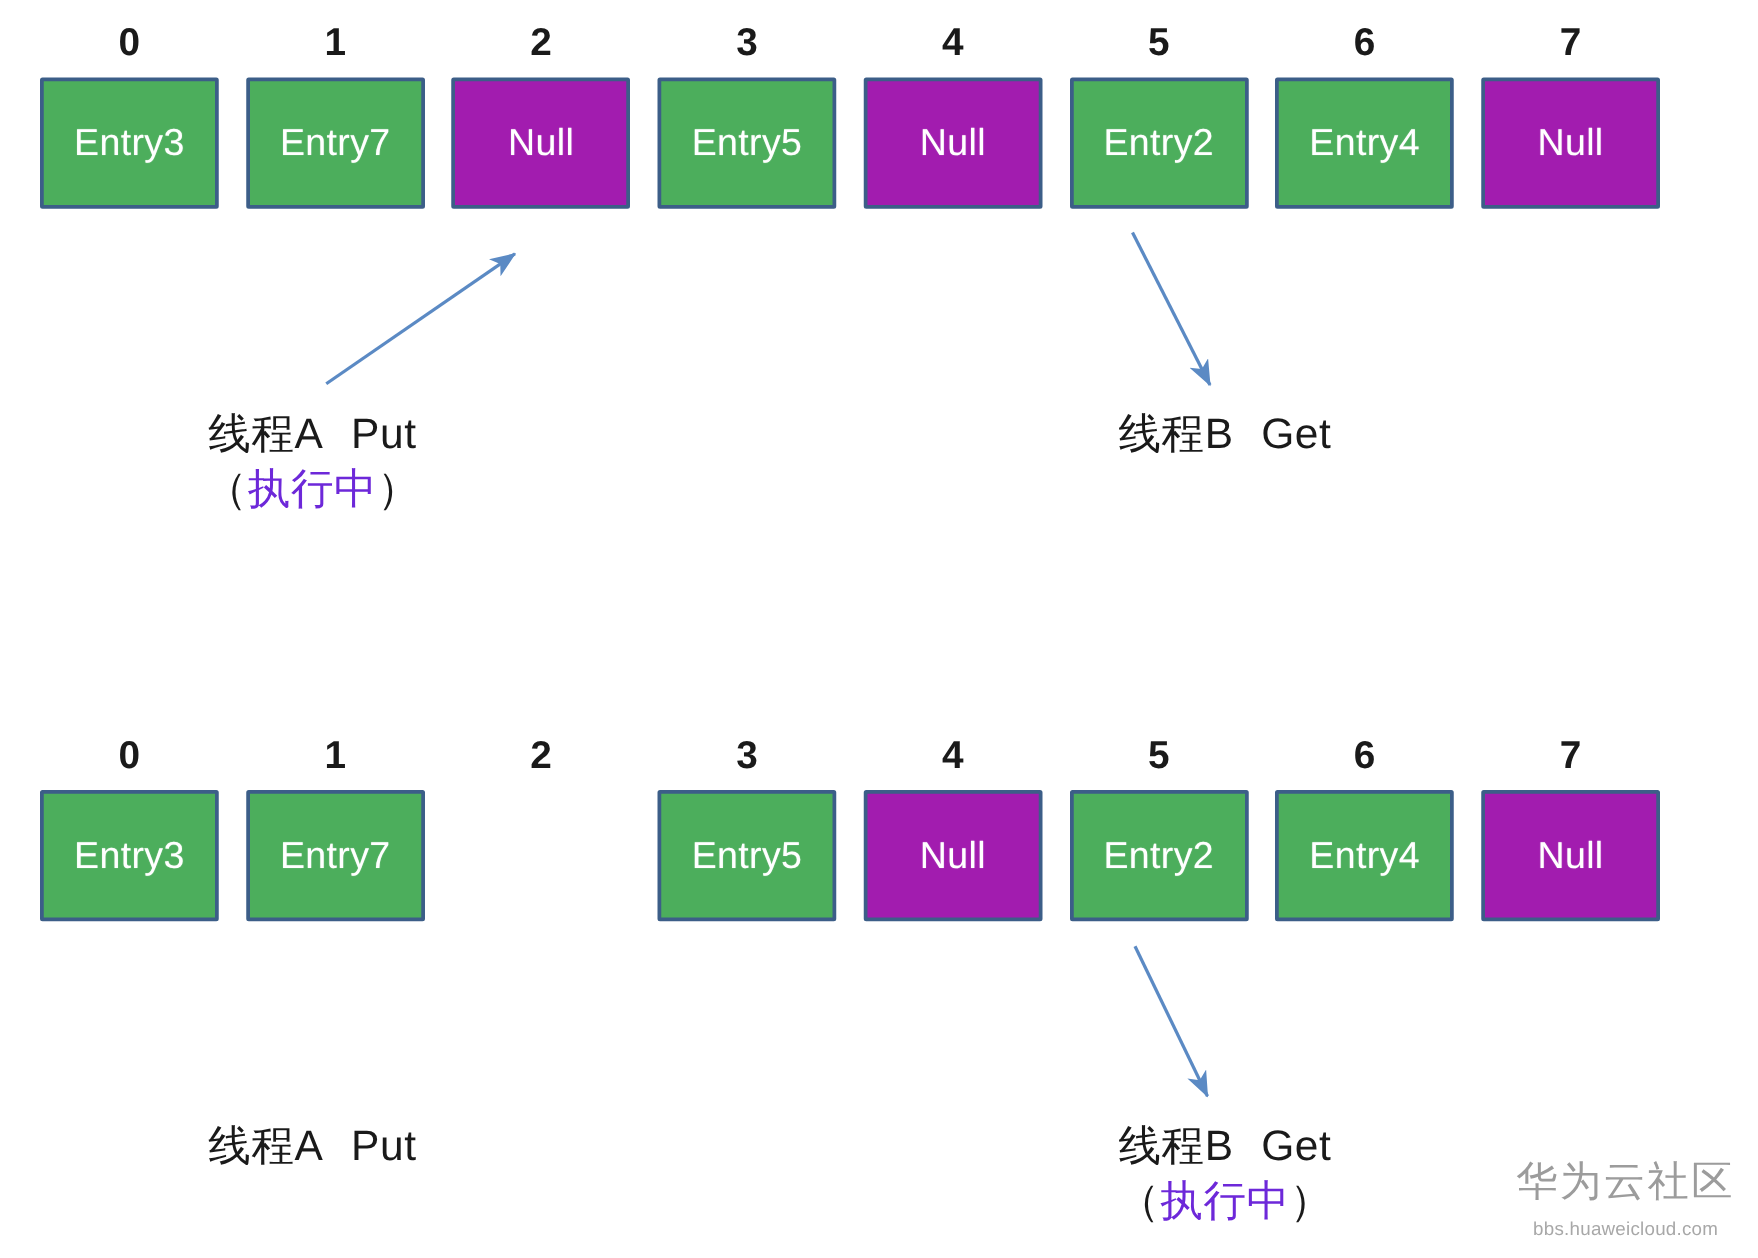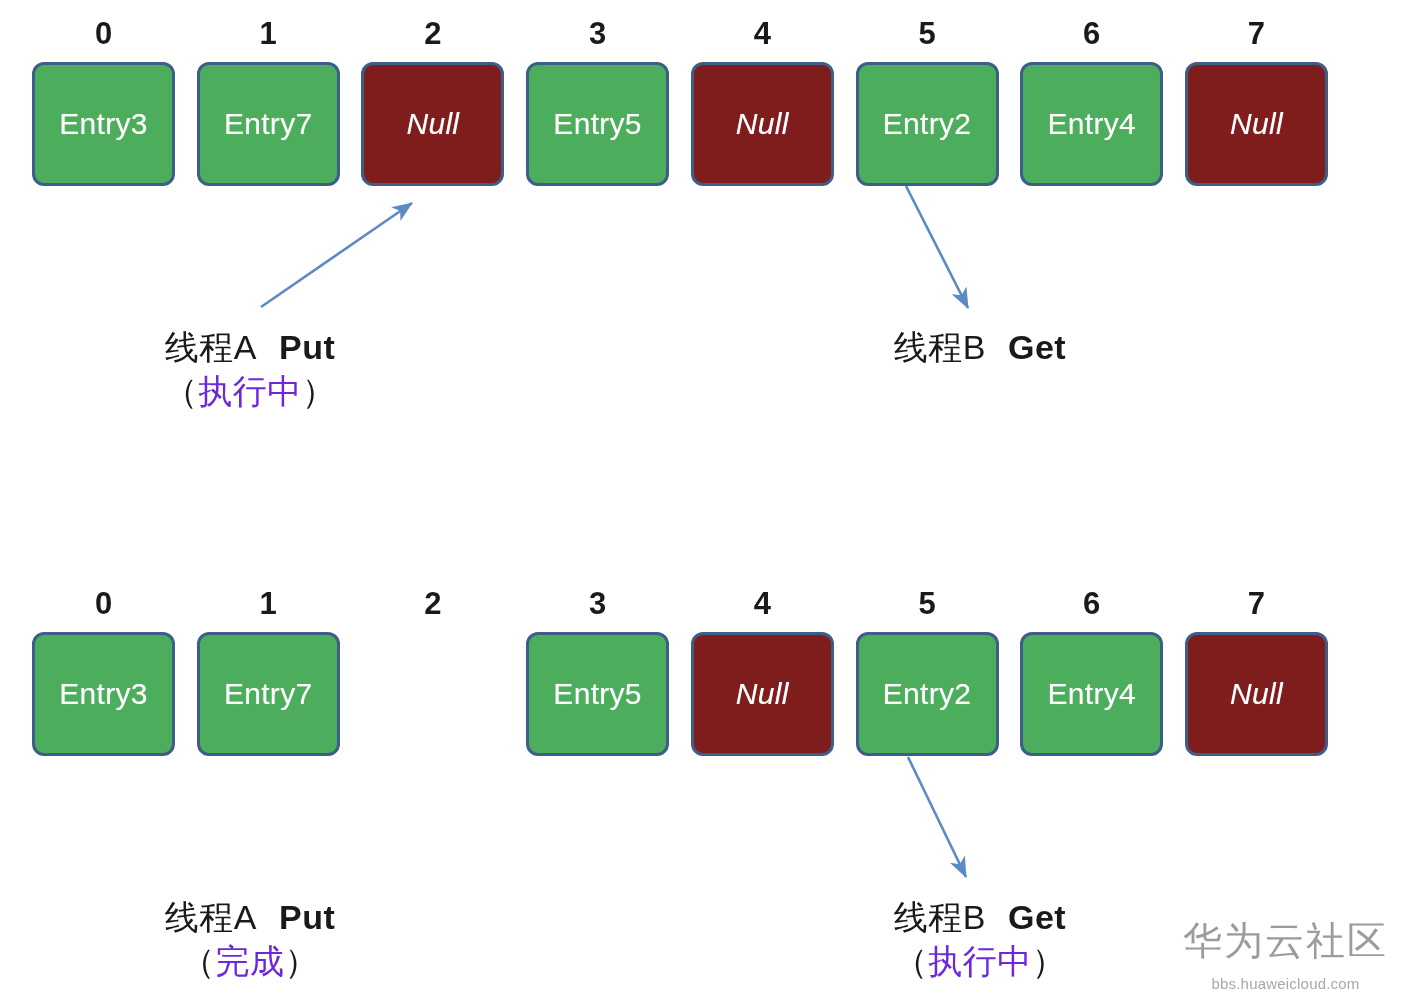--- a/index.html
+++ b/index.html
@@ -40,51 +40,50 @@
   .cell-index {
     text-align: center;
     font-size: 31px;
     font-weight: 700;
     color: #1a1a1a;
     line-height: 1;
     margin-bottom: 13px;
     letter-spacing: 0px;
   }
   .cell-box {
-    height: 124px;
+    height: 105px;
     box-sizing: border-box;
     border: 3px solid #3C5E88;
-    border-radius: 12px;
+    border-radius: 2px;
     display: flex;
     align-items: center;
     justify-content: center;
     font-size: 30px;
     color: #ffffff;
     letter-spacing: 0.3px;
     text-shadow: 0 0 1px rgba(255,255,255,0.45);
     text-align: center;
   }
   .cell-box.green  { background: #4CAE5C; }
-  .cell-box.blue   { background: #7f1d1d; font-style: italic; }
+  .cell-box.blue   { background: #a21caf; }
 
   
   .thread-label {
     position: absolute;
     text-align: center;
     white-space: nowrap;
   }
   .thread-title {
     font-size: 34px;
     color: #1a1a1a;
     line-height: 1.28;
     letter-spacing: 0.5px;
   }
   .thread-title .op {
     margin-left: 22px;
-    font-weight: bold;
   }
   .thread-state {
     font-size: 34px;
     color: #1a1a1a;
     line-height: 1.28;
     letter-spacing: 0.5px;
   }
   .thread-state .state-word {
     color: #6d28d9;
   }
@@ -101,21 +100,21 @@
 
   
   .watermark {
     position: absolute;
     right: 18px;
     bottom: 14px;
     text-align: center;
     color: #9a9a9a;
   }
   .watermark-cn {
-    font-size: 39px;
+    font-size: 33px;
     letter-spacing: 2px;
     line-height: 1.1;
     color: #9c9c9c;
     text-align: right;
   }
   .watermark-url {
     font-size: 15px;
     letter-spacing: 0.2px;
     color: #a8a8a8;
     margin-top: 12px;
@@ -224,23 +223,20 @@
     <div class="cell">
       <div class="cell-index">7</div>
       <div class="cell-box blue">Null</div>
     </div>
 
   </div>
 
   <div class="thread-label" style="left:80px; top:896px; width:340px;">
     <div class="thread-title">
       <span>线程A</span><span class="op">Put</span>
-    </div>
-    <div class="thread-state">
-      <span>（</span><span class="state-word">完成</span><span>）</span>
     </div>
   </div>
 
   <div class="thread-label" style="left:810px; top:896px; width:340px;">
     <div class="thread-title">
       <span>线程B</span><span class="op">Get</span>
     </div>
     <div class="thread-state">
       <span>（</span><span class="state-word">执行中</span><span>）</span>
     </div>

